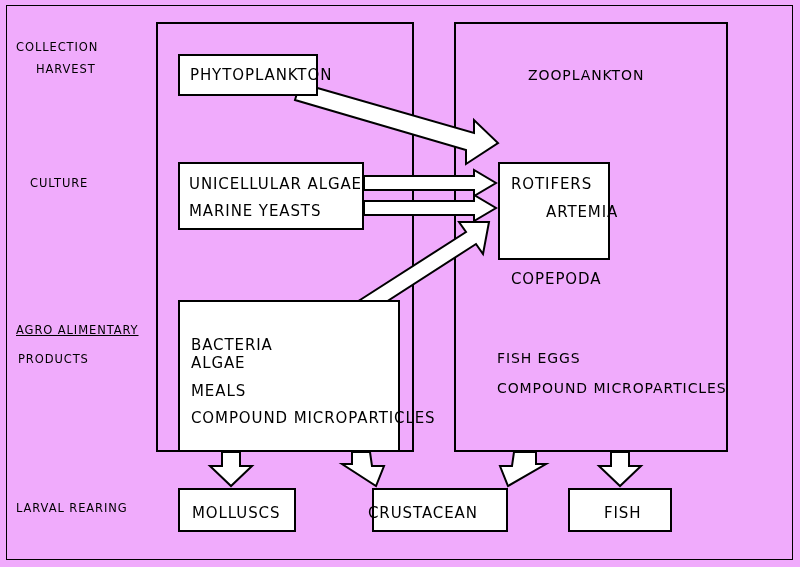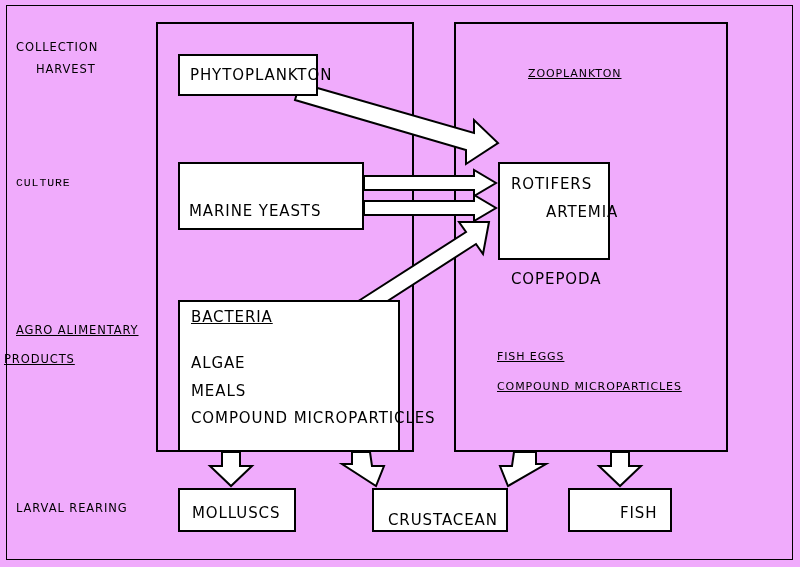--- a/index.html
+++ b/index.html
@@ -32,25 +32,24 @@
     box-sizing: border-box;
   }
   .box {
     position: absolute;
     border: 2px solid #000000;
     box-sizing: border-box;
     background: #ffffff;
   }
   .lbl {
     position: absolute;
-    font-size: 11px;
+    font-size: 14px;
     letter-spacing: 0.9px;
     color: #000000;
     white-space: nowrap;
-    text-decoration: underline;
   }
   .row-label {
     position: absolute;
     font-size: 11.5px;
     letter-spacing: 0.9px;
     color: #000000;
     white-space: nowrap;
   }
   .svg-layer {
     position: absolute;
@@ -73,24 +72,24 @@
 <div id="stage">
 
   <div class="outer-frame"></div>
 
   <div class="stage-col" style="left:156px; top:22px; width:258px; height:430px;"></div>
   <div class="stage-col" style="left:454px; top:22px; width:274px; height:430px;"></div>
 
   <div class="row-label" style="left:16px; top:40px;">COLLECTION</div>
   <div class="row-label" style="left:16px; top:62px;margin-left:20px;">HARVEST</div>
 
-  <div class="row-label" style="left:16px; top:176px;font-family:Liberation Mono, monospace;">CULTURE</div>
+  <div class="row-label" style="left:30px; top:176px;">CULTURE</div>
 
   <div class="row-label" style="left:16px; top:323px;text-decoration:underline;">AGRO ALIMENTARY</div>
-  <div class="row-label" style="left:4px; top:352px;text-decoration:underline;">PRODUCTS</div>
+  <div class="row-label" style="left:18px; top:352px;">PRODUCTS</div>
 
   <div class="row-label" style="left:16px; top:501px;">LARVAL REARING</div>
 
   <svg class="svg-layer" viewBox="0 0 800 567">
 
     <polygon points="300,83 474,133 474,120 498,143 466,164 466,150 295,100" fill="#ffffff" stroke="#000000" stroke-width="2"></polygon>
 
     <polygon points="364,176 474,176 474,170 496,183 474,196 474,190 364,190" fill="#ffffff" stroke="#000000" stroke-width="2"></polygon>
 
     <polygon points="364,201 474,201 474,195 496,208 474,221 474,215 364,215" fill="#ffffff" stroke="#000000" stroke-width="2"></polygon>
@@ -105,38 +104,39 @@
 
     <polygon points="611,452 611,466 599,466 620,486 641,466 629,466 629,452" fill="#ffffff" stroke="#000000" stroke-width="2"></polygon>
   </svg>
 
   <div class="box" style="left:178px; top:54px; width:140px; height:42px;"></div>
   <div class="box-text" style="left:190px; top:66px;">PHYTOPLANKTON</div>
 
   <div class="lbl" style="left:528px; top:67px;">ZOOPLANKTON</div>
 
   <div class="box" style="left:178px; top:162px; width:186px; height:68px;"></div>
+  <div class="box-text" style="left:189px; top:175px;">UNICELLULAR ALGAE</div>
   <div class="box-text" style="left:189px; top:202px;">MARINE YEASTS</div>
 
   <div class="box" style="left:498px; top:162px; width:112px; height:98px;"></div>
   <div class="box-text" style="left:511px; top:175px;">ROTIFERS</div>
   <div class="box-text" style="left:511px; top:203px;margin-left:35px;">ARTEMIA</div>
   <div class="box-text" style="left:511px; top:230px;margin-top:40px;">COPEPODA</div>
 
   <div class="box" style="left:178px; top:300px; width:222px; height:152px;"></div>
-  <div class="box-text" style="left:191px; top:308px;text-decoration:underline;">BACTERIA</div>
+  <div class="box-text" style="left:191px; top:336px;">BACTERIA</div>
   <div class="box-text" style="left:191px; top:354px;">ALGAE</div>
   <div class="box-text" style="left:191px; top:382px;">MEALS</div>
   <div class="box-text" style="left:191px; top:409px;">COMPOUND  MICROPARTICLES</div>
 
   <div class="lbl" style="left:497px; top:350px;">FISH EGGS</div>
   <div class="lbl" style="left:497px; top:380px;">COMPOUND MICROPARTICLES</div>
 
   <div class="box" style="left:178px; top:488px; width:118px; height:44px;"></div>
   <div class="box-text" style="left:192px; top:504px;">MOLLUSCS</div>
 
   <div class="box" style="left:372px; top:488px; width:136px; height:44px;"></div>
-  <div class="box-text" style="left:388px; top:504px;margin-top:7px;">CRUSTACEAN</div>
+  <div class="box-text" style="left:368px; top:504px;">CRUSTACEAN</div>
 
   <div class="box" style="left:568px; top:488px; width:104px; height:44px;"></div>
-  <div class="box-text" style="left:620px; top:504px;">FISH</div>
+  <div class="box-text" style="left:604px; top:504px;">FISH</div>
 
 </div>
 
 </body></html>

